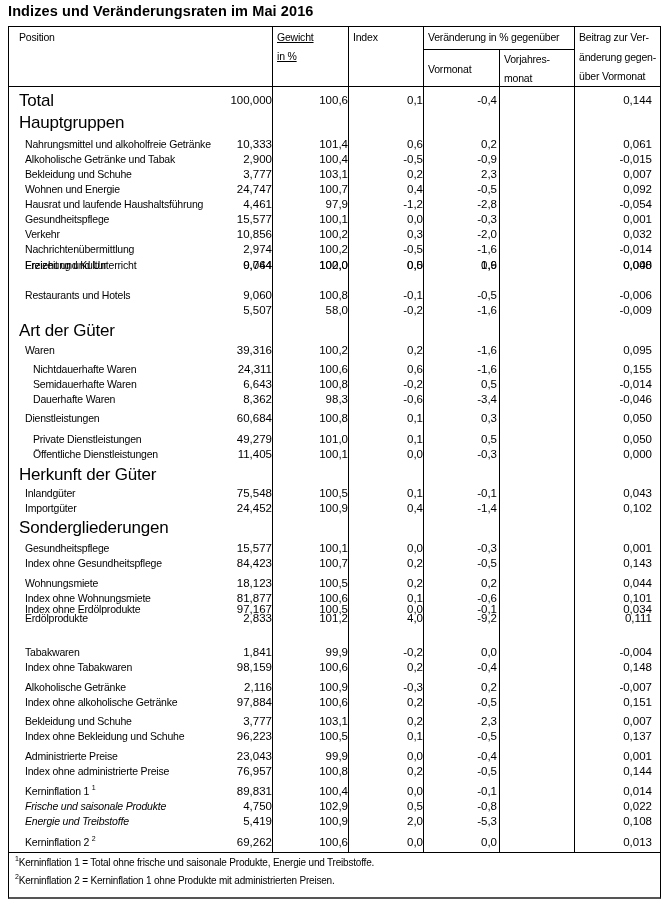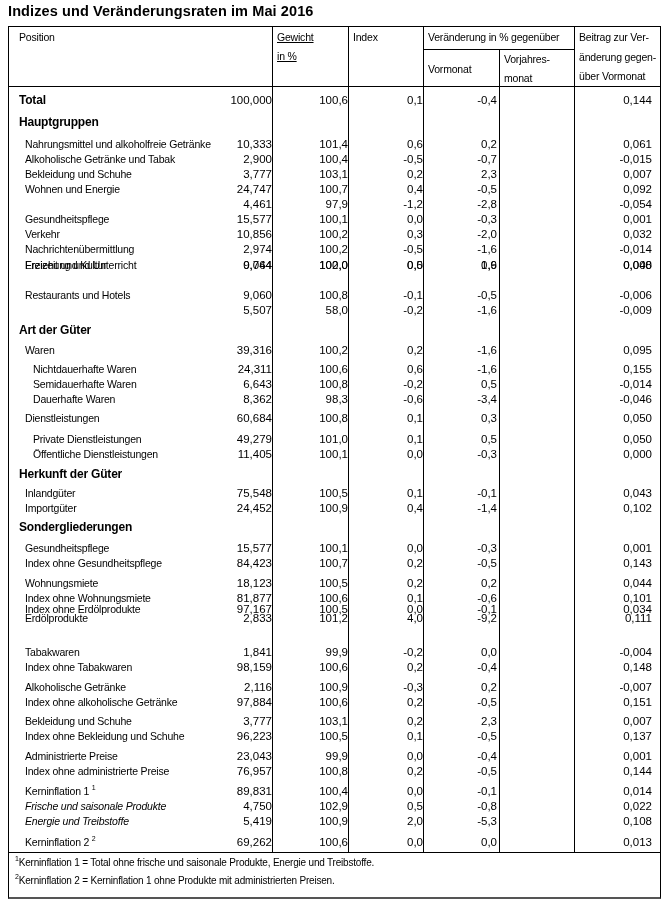--- a/index.html
+++ b/index.html
@@ -14,21 +14,21 @@
   .hdr { position: absolute; font-size: 10.5px; line-height: 19px; letter-spacing: -0.2px; }
   .row { position: absolute; left: 9px; width: 652px; height: 15px; font-size: 10.5px; line-height: 15px;
          letter-spacing: -0.2px; }
   .row .lbl { position: absolute; left: 0; white-space: nowrap; }
   .row .num { position: absolute; text-align: right; white-space: nowrap; font-size: 11.5px; letter-spacing: 0; }
   .c1 { right: 389px; } 
   .c2 { right: 313px; } 
   .c3 { right: 238px; } 
   .c4 { right: 164px; } 
   .c5 { right: 9px; }  
-  .bold { font-weight: bold; font-size: 12px; text-align: right; }
+  .bold { font-weight: normal; font-size: 17px; text-align: right; }
   .ital { font-style: italic; }
   sup { font-size: 7px; vertical-align: 5px; line-height: 0; }
   .foot { position: absolute; left: 15px; font-size: 10px; letter-spacing: -0.2px; }
 </style>
 </head>
 <body>
 
 <div class="title">Indizes und Veränderungsraten im Mai 2016</div>
 
 <div class="frame"></div>
@@ -79,40 +79,41 @@
       <span class="num c2">101,4</span>
       <span class="num c3">0,6</span>
       <span class="num c4">0,2</span>
       <span class="num c5">0,061</span>
     </div>
     <div class="row" style="top: 152px;">
       <span class="lbl" style="left: 16px;"><span>Alkoholische Getränke und Tabak</span></span>
       <span class="num c1">2,900</span>
       <span class="num c2">100,4</span>
       <span class="num c3">-0,5</span>
-      <span class="num c4">-0,7</span>
+      <span class="num c4">-0,9</span>
       <span class="num c5">-0,015</span>
     </div>
     <div class="row" style="top: 167px;">
       <span class="lbl" style="left: 16px;"><span>Bekleidung und Schuhe</span></span>
       <span class="num c1">3,777</span>
       <span class="num c2">103,1</span>
       <span class="num c3">0,2</span>
       <span class="num c4">2,3</span>
       <span class="num c5">0,007</span>
     </div>
     <div class="row" style="top: 182px;">
       <span class="lbl" style="left: 16px;"><span>Wohnen und Energie</span></span>
       <span class="num c1">24,747</span>
       <span class="num c2">100,7</span>
       <span class="num c3">0,4</span>
       <span class="num c4">-0,5</span>
       <span class="num c5">0,092</span>
     </div>
     <div class="row" style="top: 197px;">
+      <span class="lbl" style="left: 16px;"><span>Hausrat und laufende Haushaltsführung</span></span>
       <span class="num c1">4,461</span>
       <span class="num c2">97,9</span>
       <span class="num c3">-1,2</span>
       <span class="num c4">-2,8</span>
       <span class="num c5">-0,054</span>
     </div>
     <div class="row" style="top: 212px;">
       <span class="lbl" style="left: 16px;"><span>Gesundheitspflege</span></span>
       <span class="num c1">15,577</span>
       <span class="num c2">100,1</span>

